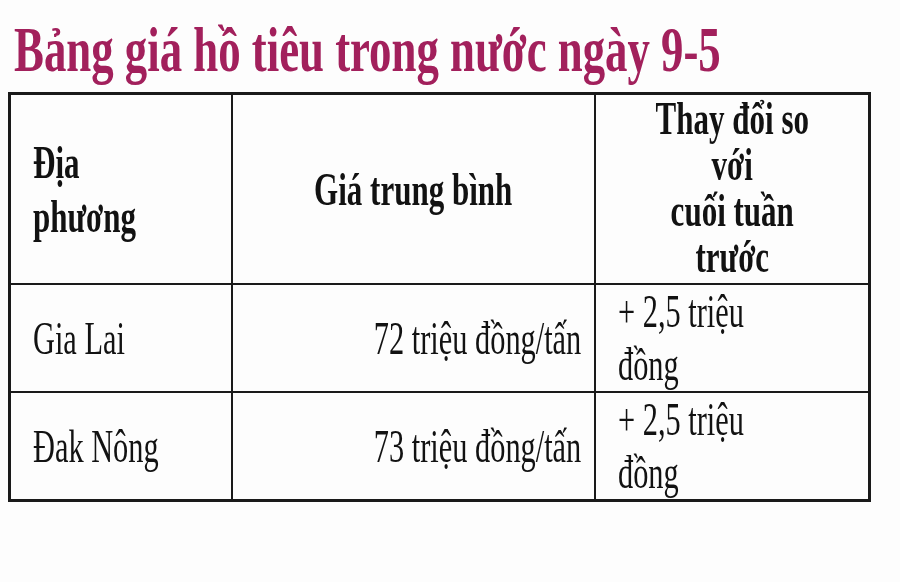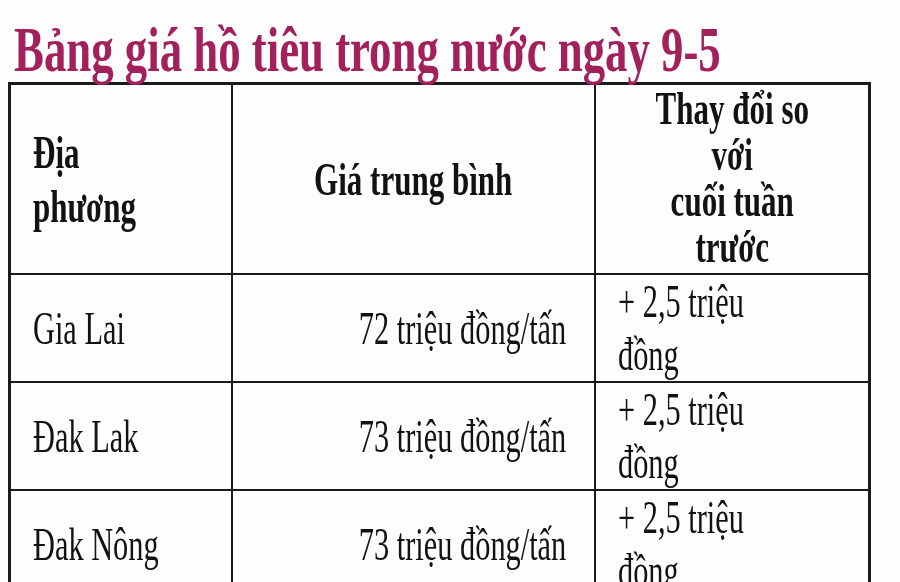--- a/index.html
+++ b/index.html
@@ -10,21 +10,21 @@
     font-family: "Liberation Serif", "DejaVu Serif", serif;
     color: #121212;
   }
   .cond {
     display: inline-block;
     white-space: pre-line;
     transform: scaleX(0.66);
   }
   h1 {
     margin: 0 0 0 14px;
-    height: 82px;
+    height: 92px;
     line-height: 100px;
     font-size: 64px;
     font-weight: bold;
     color: #a2205c;
     white-space: nowrap;
   }
   h1 .cond { transform: scaleX(0.70); transform-origin: 0 60%; white-space: nowrap; }
 
   table {
     border-collapse: collapse;
@@ -44,21 +44,21 @@
     overflow: visible;
   }
   th { font-weight: bold; font-size: 47px; }
   tr.rh0 { height: 93px; }
   tr.rh1 { height: 53px; font-family: Liberation Serif, serif; }
   tr.rh2 { height: 55px; }
   tr.rh3 { height: 60px; }
 
   .cell-left   { text-align: left;  padding-left: 22px; }
   .cell-left   .cond { transform-origin: 0 50%; }
-  .cell-right  { text-align: right; padding-right: 27px; margin-top: 12px; }
+  .cell-right  { text-align: right; padding-right: 12px; margin-top: 12px; }
   .cell-right  .cond { transform-origin: 100% 50%; }
   .cell-center { }
   .cell-center .cond { transform-origin: 50% 50%; }
 
   .two-line .cond { line-height: 46px; }
 </style>
 </head>
 <body>
 
 <h1><span class="cond">Bảng giá hồ tiêu trong nước ngày 9-5</span></h1>
@@ -76,25 +76,20 @@
       <th class="cell-center two-line"><span class="cond">Thay đổi so với
 cuối tuần trước</span></th>
     </tr>
   </thead>
   <tbody>
     <tr class="rh1">
       <td class="cell-left"><span class="cond">Gia Lai</span></td>
       <td class="cell-right"><span class="cond">72 triệu đồng/tấn</span></td>
       <td class="cell-left"><span class="cond">+ 2,5 triệu đồng</span></td>
     </tr>
-    <tr class="rh2">
-      <td class="cell-left"><span class="cond">Đak Lak</span></td>
-      <td class="cell-right"><span class="cond">73 triệu đồng/tấn</span></td>
-      <td class="cell-left"><span class="cond">+ 2,5 triệu đồng</span></td>
-    </tr>
     <tr class="rh3">
       <td class="cell-left"><span class="cond">Đak Nông</span></td>
       <td class="cell-right"><span class="cond">73 triệu đồng/tấn</span></td>
       <td class="cell-left"><span class="cond">+ 2,5 triệu đồng</span></td>
     </tr>
 
   </tbody>
 </table>
 
 </body></html>

